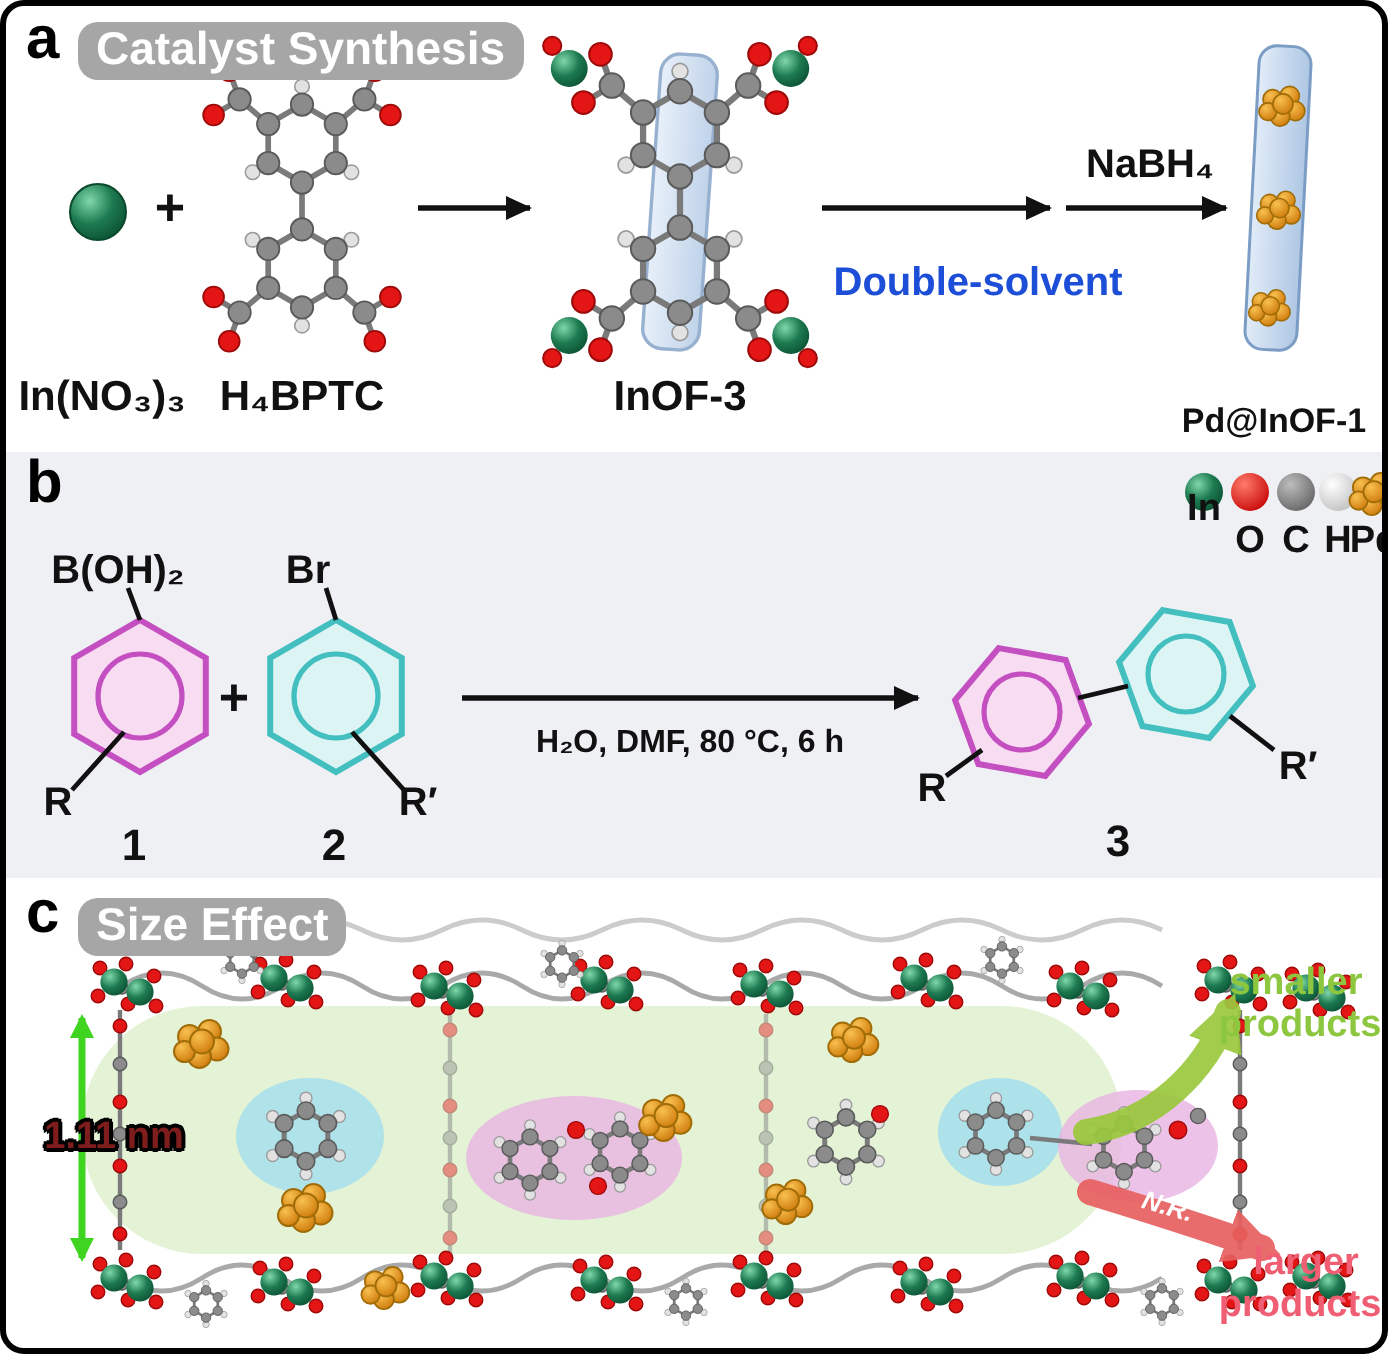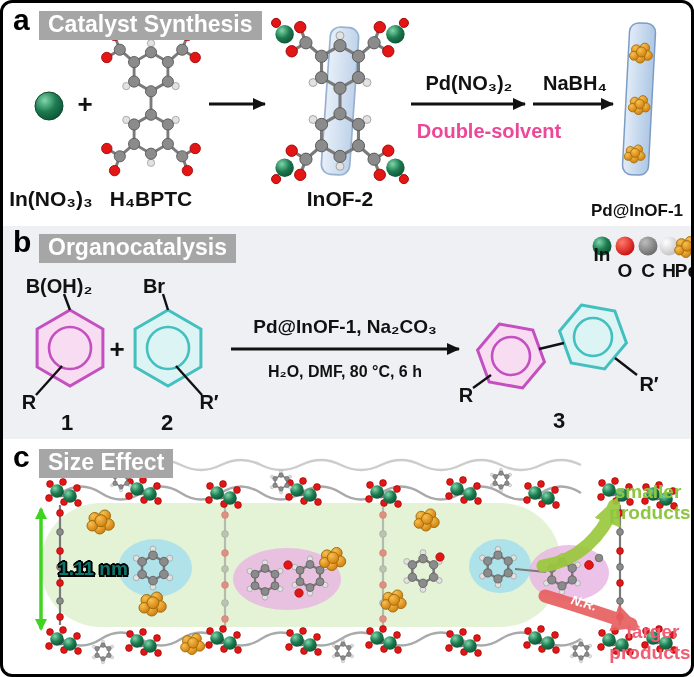--- a/index.html
+++ b/index.html
@@ -5,27 +5,27 @@
   * { margin:0; padding:0; box-sizing:border-box; }
   html,body { background:#ffffff; font-family:"Liberation Sans", sans-serif; }
   #fig { position:relative; width:694px; height:677px; border:3px solid #000;
          border-radius:12px; overflow:hidden; background:#fff; }
   .bgb { position:absolute; left:0; top:223px; width:100%; height:213px; background:#eef0f3; }
   svg.art { position:absolute; left:0; top:0; z-index:2; }
   .t { position:absolute; z-index:3; font-weight:bold; color:#111; white-space:nowrap;
        transform:translate(-50%,-50%); font-size:20px; }
   .panel-letter { position:absolute; z-index:4; font-weight:bold; font-size:30px; color:#000; }
   .badge { position:absolute; z-index:4; background:#a6a6a6; color:#fff; font-weight:bold;
-           font-size:23px; padding:0 9px 2px; border-radius:0; white-space:nowrap; }
-  .red   { color:#ec4899; }
+           font-size:23px; padding:0 9px 2px; border-radius:10px; white-space:nowrap; }
+  .red   { color:#1d4ed8;margin-top:11px; }
   .green { color:#8dc63f;text-align:right; }
   .pink  { color:#ef5e73; }
-  .outline-white { color:#0f766e;
+  .outline-white { color:#7f1d1d;
     text-shadow:-1.5px -1.5px 0 #000, 1.5px -1.5px 0 #000, -1.5px 1.5px 0 #000,
-                 1.5px 1.5px 0 #000, 0 2px 0 #000, 0 -2px 0 #000, 2px 0 0 #000, -2px 0 0 #000;margin-left:36px; }
+                 1.5px 1.5px 0 #000, 0 2px 0 #000, 0 -2px 0 #000, 2px 0 0 #000, -2px 0 0 #000; }
   .nr { position:absolute; z-index:3; color:#fff; font-weight:bold; font-style:italic;
         font-size:13px; white-space:nowrap; transform:translate(-50%,-50%) rotate(16deg); }
   
   .bond  { stroke:#7a7a7a; stroke-width:2.2; fill:none; }
   .bond2 { stroke:#9a9a9a; stroke-width:2.4; fill:none; }
   .blk   { stroke:#111; stroke-width:2.4; fill:none; }
   .atC { fill:#8b8b8b; stroke:#5a5a5a; stroke-width:.7; }
   .atO { fill:#e31515; stroke:#9e0a0a; stroke-width:.7; }
   .atH { fill:#e2e2e2; stroke:#9a9a9a; stroke-width:.6; }
   .pdc { fill:url(#gPd); stroke:#a06c08; stroke-width:.8; }
@@ -296,43 +296,40 @@
 
       <line x1="38" y1="506" x2="38" y2="626" stroke="#3ed41f" stroke-width="3.5" marker-start="url(#mGs)" marker-end="url(#mGe)"></line>
       <path d="M540,563 C575,558 600,532 611,503" fill="none" stroke="#9bc83d" stroke-width="13" stroke-linecap="round" marker-end="url(#mG)" opacity="0.92"></path>
       <path d="M542,593 C578,604 606,613 628,621" fill="none" stroke="#e86060" stroke-width="13" stroke-linecap="round" marker-end="url(#mR)" opacity="0.92"></path>
     </g>
   </svg>
 
   <span class="panel-letter" style="left:10px;top:0px">a</span>
   <span class="badge" style="left:36px;top:8px">Catalyst Synthesis</span>
   <span class="t" style="left:82px;top:101px;font-size:26px">+</span>
-  <span class="t" style="left:466px;top:80px">Pd(NO₃)₂</span>
   <span class="t red" style="left:486px;top:128px">Double-solvent</span>
   <span class="t" style="left:572px;top:80px">NaBH₄</span>
   <span class="t" style="left:48px;top:196px;font-size:21px">In(NO₃)₃</span>
   <span class="t" style="left:148px;top:196px;font-size:21px">H₄BPTC</span>
-  <span class="t" style="left:337px;top:196px;font-size:21px">InOF-2</span>
+  <span class="t" style="left:337px;top:196px;font-size:21px">InOF-3</span>
   <span class="t" style="left:634px;top:208px;font-size:17px">Pd@InOF-1</span>
 
   <span class="panel-letter" style="left:10px;top:222px">b</span>
-  <span class="badge" style="left:36px;top:231px">Organocatalysis</span>
   <span class="t" style="left:599px;top:252px;font-size:19px">In</span>
   <span class="t" style="left:622px;top:268px;font-size:19px">O</span>
   <span class="t" style="left:645px;top:268px;font-size:19px">C</span>
   <span class="t" style="left:666px;top:268px;font-size:19px">H</span>
   <span class="t" style="left:684px;top:268px;font-size:19px">Pd</span>
   <span class="t" style="left:56px;top:283px">B(OH)₂</span>
   <span class="t" style="left:26px;top:399px">R</span>
   <span class="t" style="left:64px;top:420px;font-size:22px">1</span>
   <span class="t" style="left:114px;top:346px;font-size:26px">+</span>
   <span class="t" style="left:151px;top:283px">Br</span>
   <span class="t" style="left:206px;top:399px">R′</span>
   <span class="t" style="left:164px;top:420px;font-size:22px">2</span>
-  <span class="t" style="left:342px;top:324px;font-size:19px">Pd@InOF-1, Na₂CO₃</span>
   <span class="t" style="left:342px;top:369px;font-size:16px">H₂O, DMF, 80 °C, 6 h</span>
   <span class="t" style="left:463px;top:392px">R</span>
   <span class="t" style="left:646px;top:381px">R′</span>
   <span class="t" style="left:556px;top:418px;font-size:22px">3</span>
 
   <span class="panel-letter" style="left:10px;top:437px">c</span>
   <span class="badge" style="left:36px;top:446px">Size Effect</span>
   <span class="t outline-white" style="left:54px;top:566px;font-size:19px">1.11 nm</span>
   <span class="t green" style="left:645px;top:489px;font-size:19px">smaller</span>
   <span class="t green" style="left:647px;top:510px;font-size:19px">products</span>

